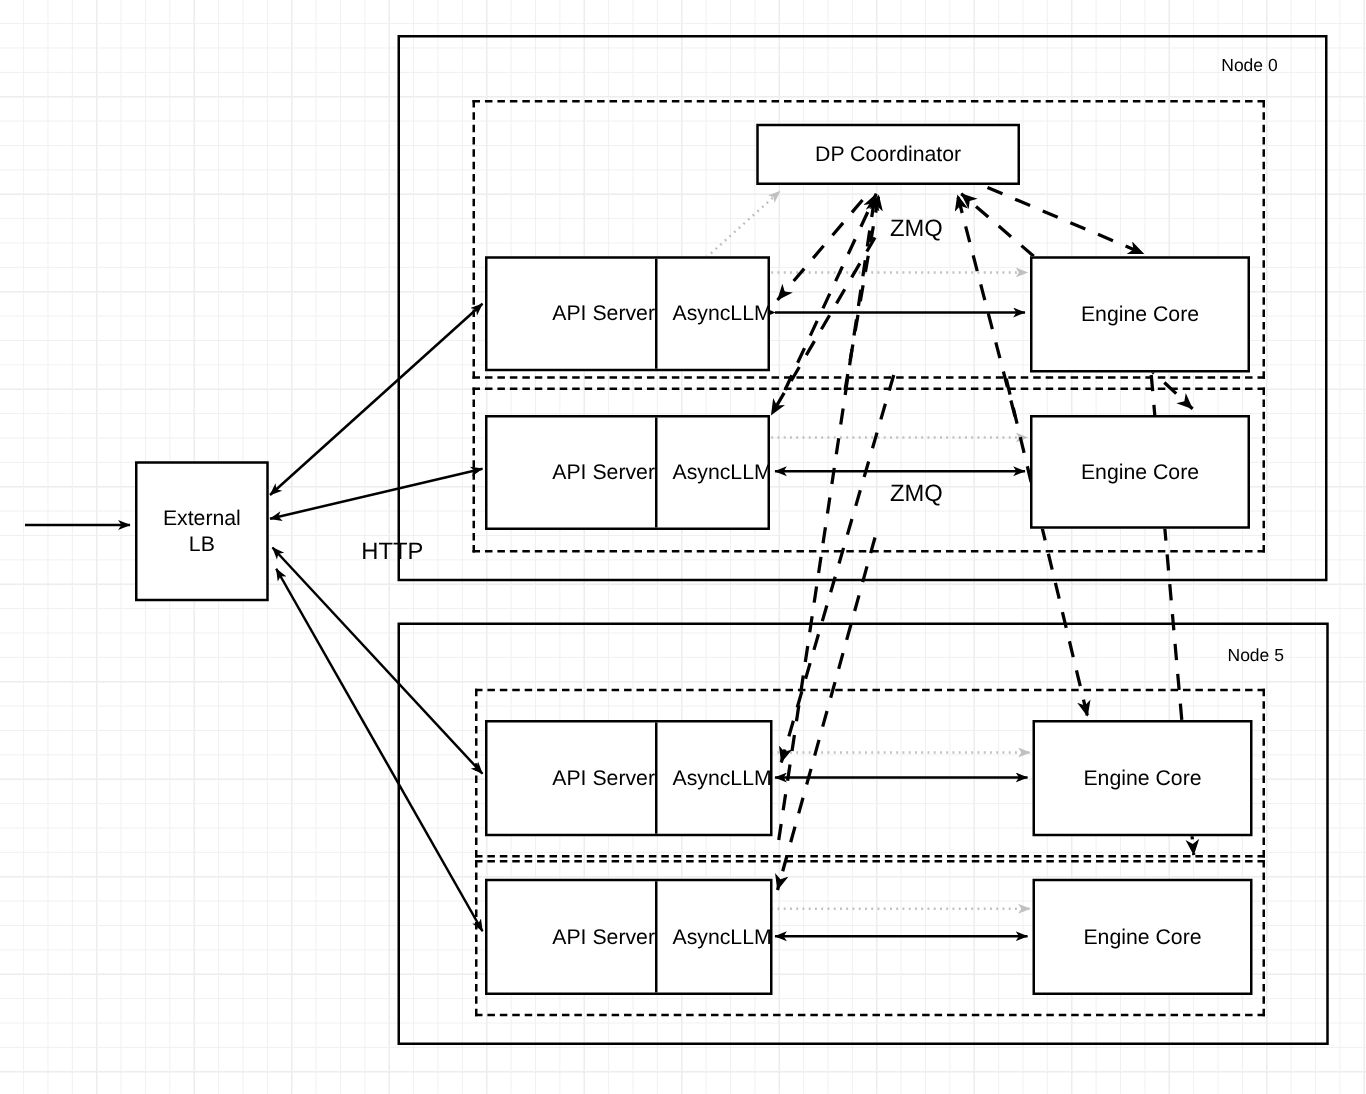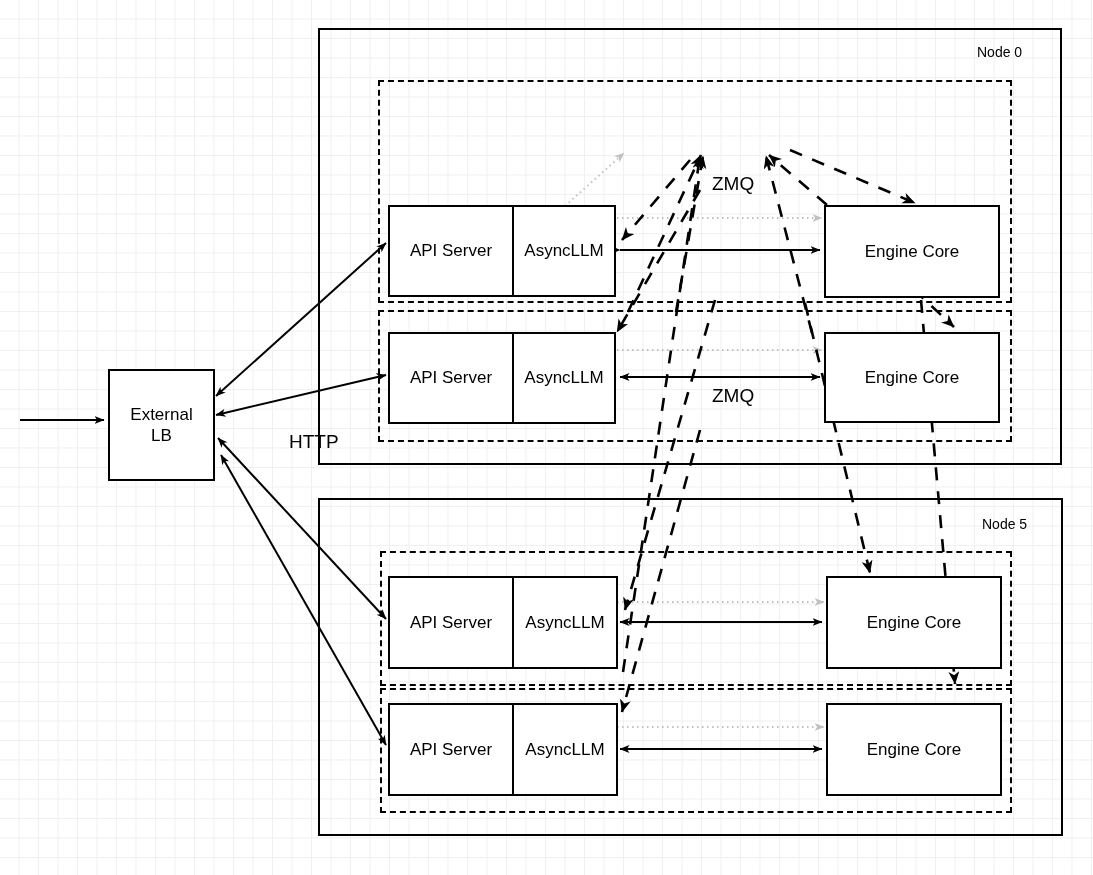--- a/index.html
+++ b/index.html
@@ -59,24 +59,25 @@
     position:absolute;
     border:2px solid #000;
     background:#ffffff;
     box-sizing:border-box;
     display:flex;
   }
   .split-box .cell{
     flex:1;
     display:flex;
     align-items:center;
-    justify-content:center;
+    justify-content:flex-end;
     font-size:17px;
     color:#000;
     box-sizing:border-box;
+    margin-left:12px;
   }
   .split-box .cell.left{border-right:2px solid #000;flex:0 0 124px;}
   .edge-label{
     position:absolute;
     font-size:19px;
     color:#000;
     background:transparent;
     white-space:nowrap;
   }
   .lb-text{
@@ -193,20 +194,23 @@
     </g>
     <g>
       <line x1="700" y1="430" x2="622" y2="712" stroke="#000" stroke-width="2.6" stroke-dasharray="13 11" marker-end="url(#ah-big)"></line>
     </g>
   </svg>
 
   <div class="node-box" style="left:318px;top:28px;width:744px;height:437px;"></div>
   <div class="node-label" style="left:977px;top:44px;">Node 0</div>
 
   <div class="group-box" style="left:378px;top:80px;width:634px;height:223px;"></div>
+  <div class="solid-box" style="left:605px;top:99px;width:211px;height:49px;">
+    <span>DP Coordinator</span>
+  </div>
 
   <div class="split-box" style="left:388px;top:205px;width:228px;height:92px;">
     <div class="cell left">
       <span>API Server</span>
     </div>
     <div class="cell">
       <span>AsyncLLM</span>
     </div>
   </div>
   <div class="solid-box" style="left:824px;top:205px;width:176px;height:93px;">

